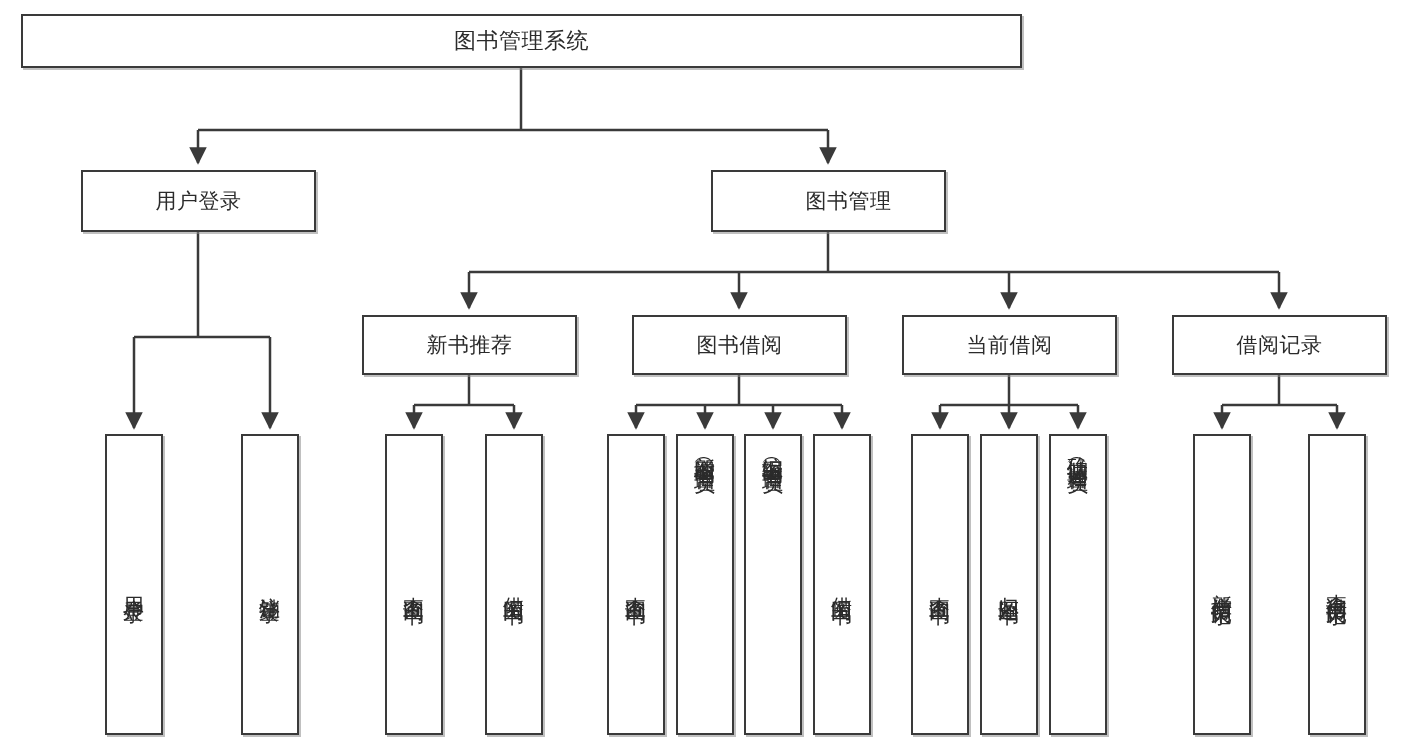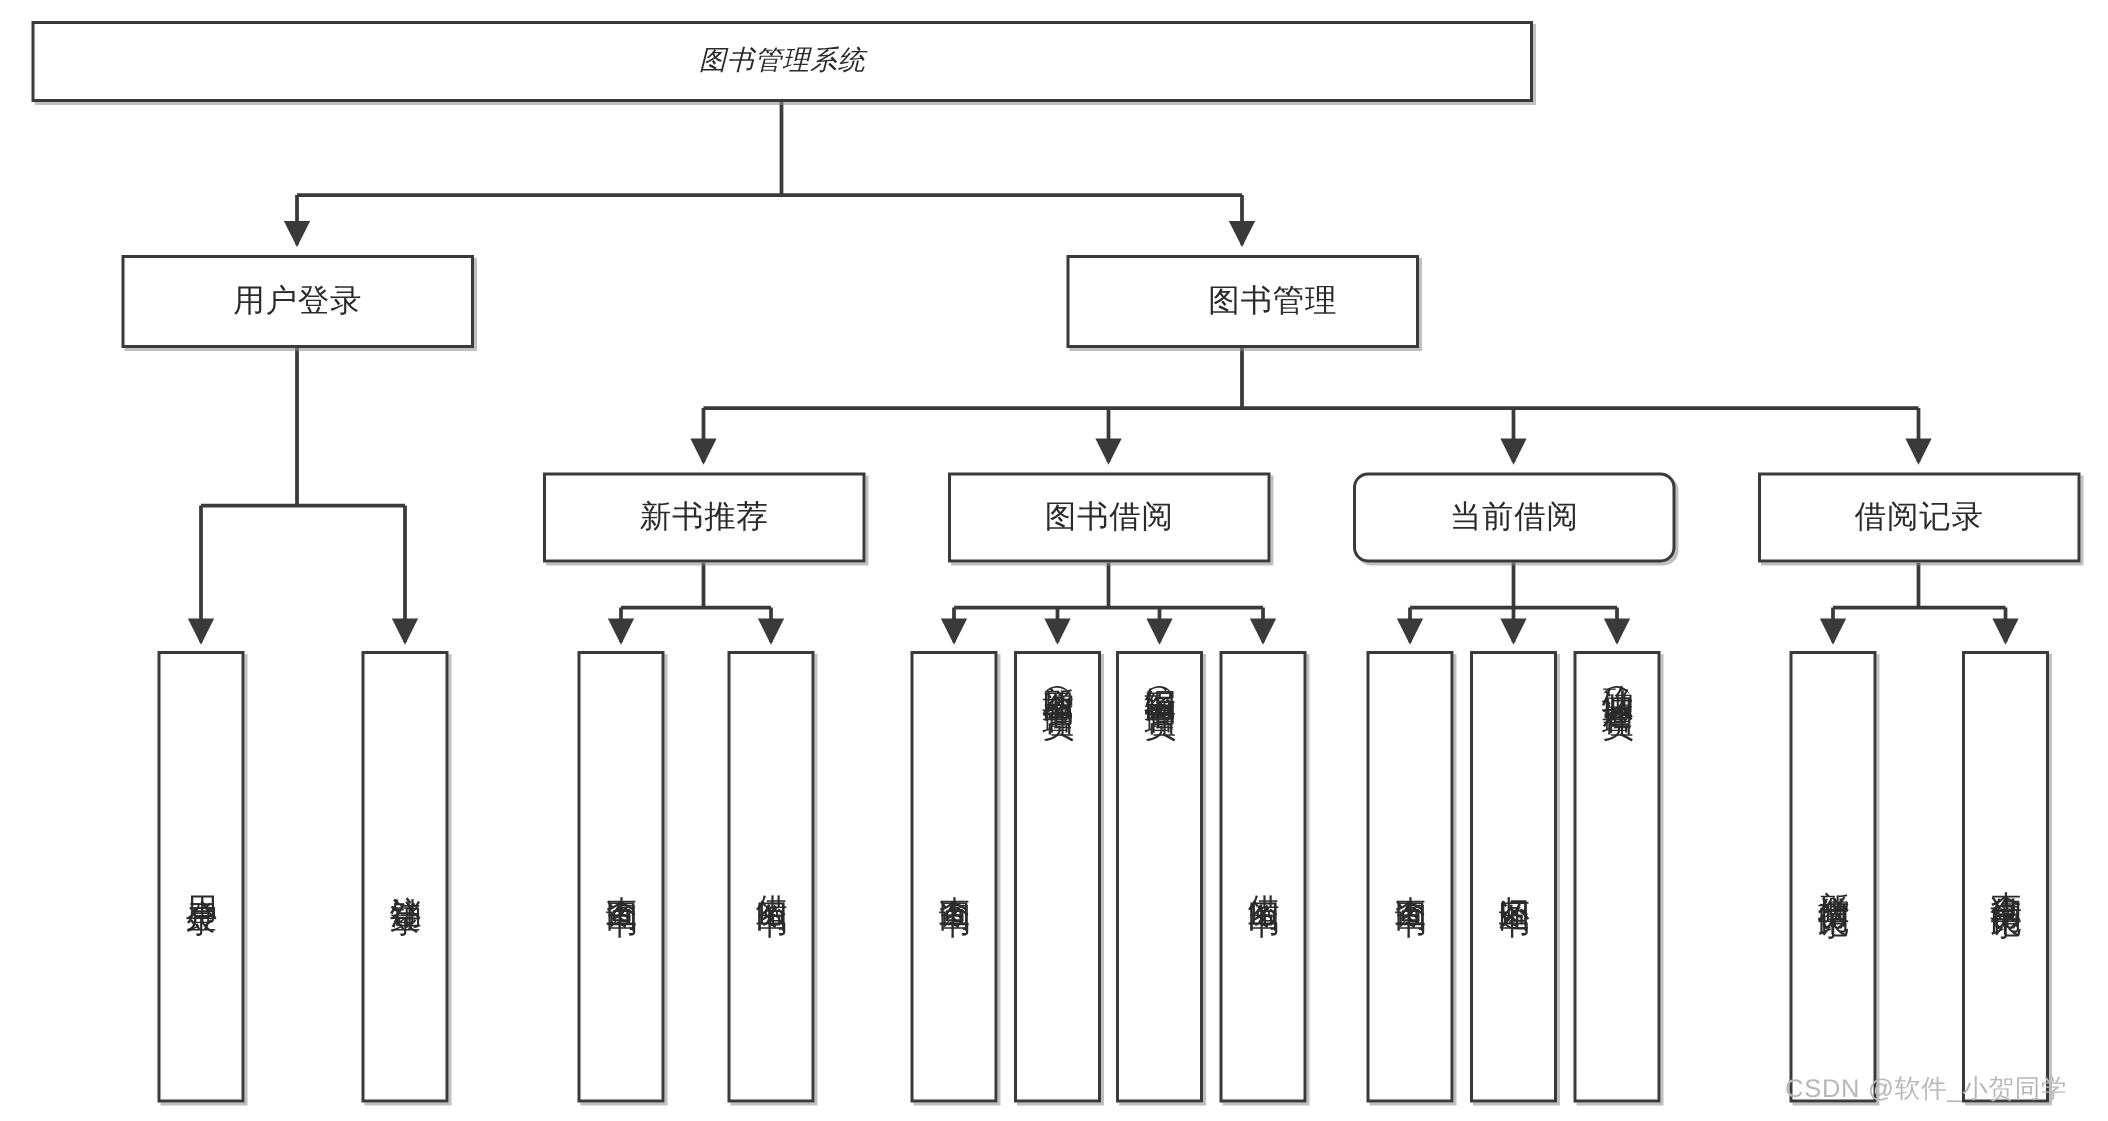--- a/index.html
+++ b/index.html
@@ -42,21 +42,21 @@
     text-align: center;
     line-height: 1.18;
     letter-spacing: 0.5px;
     white-space: pre;
   }
   
   .node.horiz .lbl {
     writing-mode: horizontal-tb;
     font-size: 21px;
   }
-  .node.root .lbl { font-size: 18px; font-style: italic; }
+  .node.root .lbl { font-size: 22px; }
   
   .node.vert {
     align-items: flex-start;
     justify-content: center;
     padding-top: 4px;
   }
   .node.vert .lbl {
     writing-mode: vertical-rl;
     text-orientation: upright;
     font-size: 21px;
@@ -146,21 +146,21 @@
   <div class="node horiz" style="left:711px; top:170px; width:235px; height:62px;padding-left:40px;">
     <span class="lbl">图书管理</span>
   </div>
 
   <div class="node horiz" style="left:632px; top:315px; width:215px; height:60px;">
     <span class="lbl">图书借阅</span>
   </div>
   <div class="node horiz" style="left:362px; top:315px; width:215px; height:60px;">
     <span class="lbl">新书推荐</span>
   </div>
-  <div class="node horiz" style="left:902px; top:315px; width:215px; height:60px;border-radius:10px;">
+  <div class="node horiz" style="left:902px; top:315px; width:215px; height:60px;">
     <span class="lbl">当前借阅</span>
   </div>
   <div class="node horiz" style="left:1172px; top:315px; width:215px; height:60px;align-items:center;">
     <span class="lbl">借阅记录</span>
   </div>
 
   <div class="node vert centered" style="left:105px; top:434px; width:58px; height:301px;">
     <span class="lbl">用户登录</span>
   </div>
   <div class="node vert centered" style="left:241px; top:434px; width:58px; height:301px;">
@@ -197,15 +197,14 @@
     <span class="lbl">确认归还（管理员）</span>
   </div>
 
   <div class="node vert centered" style="left:1193px; top:434px; width:58px; height:301px;">
     <span class="lbl">新增借阅记录</span>
   </div>
   <div class="node vert centered" style="left:1308px; top:434px; width:58px; height:301px;">
     <span class="lbl">查询借阅记录</span>
   </div>
 
-  <div id="watermark">CSDN @软件_小贺同学</div>
 
 </div>
 
 </body></html>

